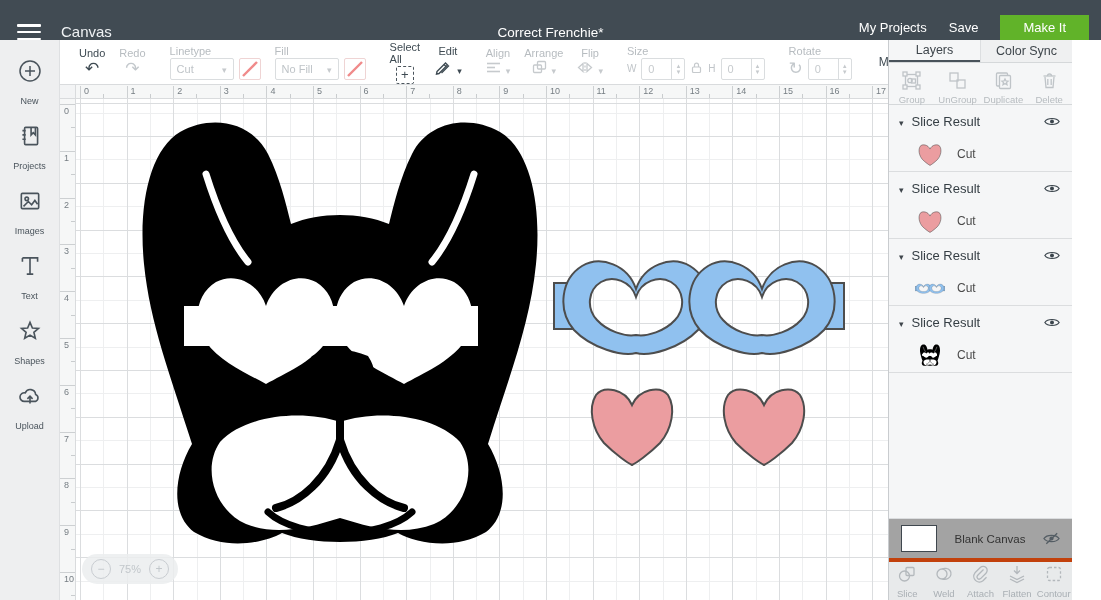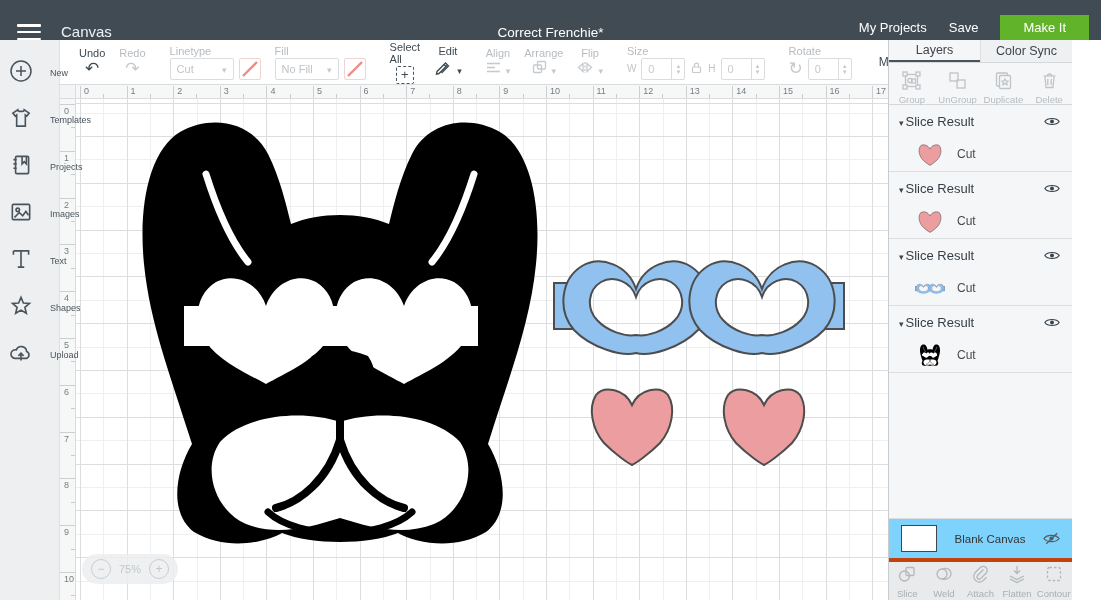--- a/index.html
+++ b/index.html
@@ -16,22 +16,22 @@
   .project-title { position:absolute; left:50%; transform:translateX(-50%); color:#FFF; font-size:13.5px; }
   .topbar-right { margin-left:auto; display:flex; align-items:center; gap:22px; padding-right:12px; }
   .topbar-link { color:#FFF; font-size:13px; cursor:pointer; }
   .makeit { background:#61B329; color:#fff; font-size:13px; padding:5px 23px; border-radius:0;
     border:none; cursor:pointer; }
 
   
   .sidebar { position:absolute; left:0; top:40px; width:60px; height:560px; background:#EEEFF0;
     border-right:1px solid #DEE0E2; display:flex; flex-direction:column; align-items:center;
     padding-top:10px; z-index:20; }
-  .side-item { width:100%; display:flex; flex-direction:row; align-items:center; gap:16px;
-    padding:8px 8px 9px; cursor:pointer; color:#4A545C; }
+  .side-item { width:100%; display:flex; flex-direction:column; align-items:center; gap:8px;
+    padding:8px 0 9px; cursor:pointer; color:#4A545C; }
   .side-item svg { stroke:#4A545C; fill:none; stroke-width:1.5; }
   .side-label { font-size:9px; color:#4A545C; }
 
   
   .toolbar { position:absolute; left:60px; top:40px; width:828px; height:45px; background:#fff;
     border-bottom:1px solid #D9DBDD; display:flex; align-items:center; padding-left:12px; z-index:10; }
   .tb-col { display:flex; flex-direction:column; align-items:center; gap:1px; padding:0 7px; }
   .tb-col.start { align-items:flex-start; }
   .tb-label { font-size:11px; color:#3E4A52; }
   .tb-label.dim { color:#B7BCC0; }
@@ -99,29 +99,29 @@
   .tabs { height:23px; display:flex; border-bottom:1px solid #D5D8DA; }
   .tab { flex:1; display:flex; align-items:center; justify-content:center; font-size:12.5px;
     color:#3E454B; cursor:pointer; background:#EFF0F1; }
   .tab.active { background:#F5F6F7; border-bottom:2px solid #49535B; }
   .tab + .tab { border-left:1px solid #DCDEE0; }
   .panel-actions { height:42px; display:flex; border-bottom:1px solid #D5D8DA; }
   .pact { flex:1; display:flex; flex-direction:column; align-items:center; justify-content:center;
     gap:2px; font-size:9.5px; color:#B6BBBF; cursor:pointer;margin-top:9px; }
   .pact svg { stroke:#BFC4C8; fill:none; stroke-width:1.3; }
   .lgroup { border-bottom:1px solid #DBDDDF; }
-  .lheader { height:32px; display:flex; align-items:center; padding:0 12px 0 10px; gap:2px; cursor:pointer; }
+  .lheader { height:32px; display:flex; align-items:center; padding:0 12px 0 10px; gap:8px; cursor:pointer; }
   .lcaret::before { content:"\25BE"; font-size:9px; color:#3E454B; }
   .ltitle { font-size:13px; color:#353E44; }
   .leye { margin-left:auto; cursor:pointer; display:flex; }
   .litem { height:34px; display:flex; align-items:center; padding-left:26px; gap:12px; cursor:pointer; }
   .lthumb { display:flex; align-items:center; justify-content:center; width:30px; }
   .llabel { font-size:12px; color:#4A4A4A; }
   .rspacer { flex:1; }
-  .blank-row { height:40px; background:#7dd3fc; border-top:1px solid #DBDDDF; display:flex;
+  .blank-row { height:40px; background:#a3a3a3; border-top:1px solid #DBDDDF; display:flex;
     align-items:center; padding:0 12px; }
   .blank-swatch { width:36px; height:27px; background:#fff; border:1px solid #3F474E; cursor:pointer; }
   .blank-label { flex:1; text-align:center; font-size:11.5px; color:#333; }
   .bottom-bar { height:42px; background:#E8EAEB; border-top:4px solid #c2410c; display:flex; }
   .bact { flex:1; display:flex; flex-direction:column; align-items:center; justify-content:center;
     gap:2px; font-size:9.5px; color:#A9AFB4; cursor:pointer; }
   .bact svg { stroke:#B3B8BC; fill:none; stroke-width:1.3; }
   .hidden-defs { position:absolute; width:0; height:0; overflow:hidden; }
 </style>
 </head>
@@ -179,28 +179,20 @@
       <svg width="26" height="26" viewBox="0 0 26 26">
           <circle cx="13" cy="13" r="10"></circle>
           <path d="M13,8 V18 M8,13 H18"></path>
         </svg>
     </span>
     <span class="side-label">New</span>
   </div>
   <div class="side-item">
     <span>
       <svg width="26" height="26" viewBox="0 0 24 24">
-          <path d="M4.5,7.5 L9,4.5 C9,6.3 15,6.3 15,4.5 L19.5,7.5 L17.3,10.2 L16,9.2 L16,19.5 L8,19.5 L8,9.2 L6.7,10.2 Z"></path>
-        </svg>
-    </span>
-    <span class="side-label">Templates</span>
-  </div>
-  <div class="side-item">
-    <span>
-      <svg width="26" height="26" viewBox="0 0 24 24">
           <rect x="7" y="4" width="12" height="16" rx="1"></rect>
           <path d="M5,7 H8 M5,11 H8 M5,15 H8 M13,4 V11 L15,9 L17,11 V4"></path>
         </svg>
     </span>
     <span class="side-label">Projects</span>
   </div>
   <div class="side-item">
     <span>
       <svg width="26" height="26" viewBox="0 0 24 24">
           <rect x="4" y="5" width="16" height="14" rx="1"></rect>

